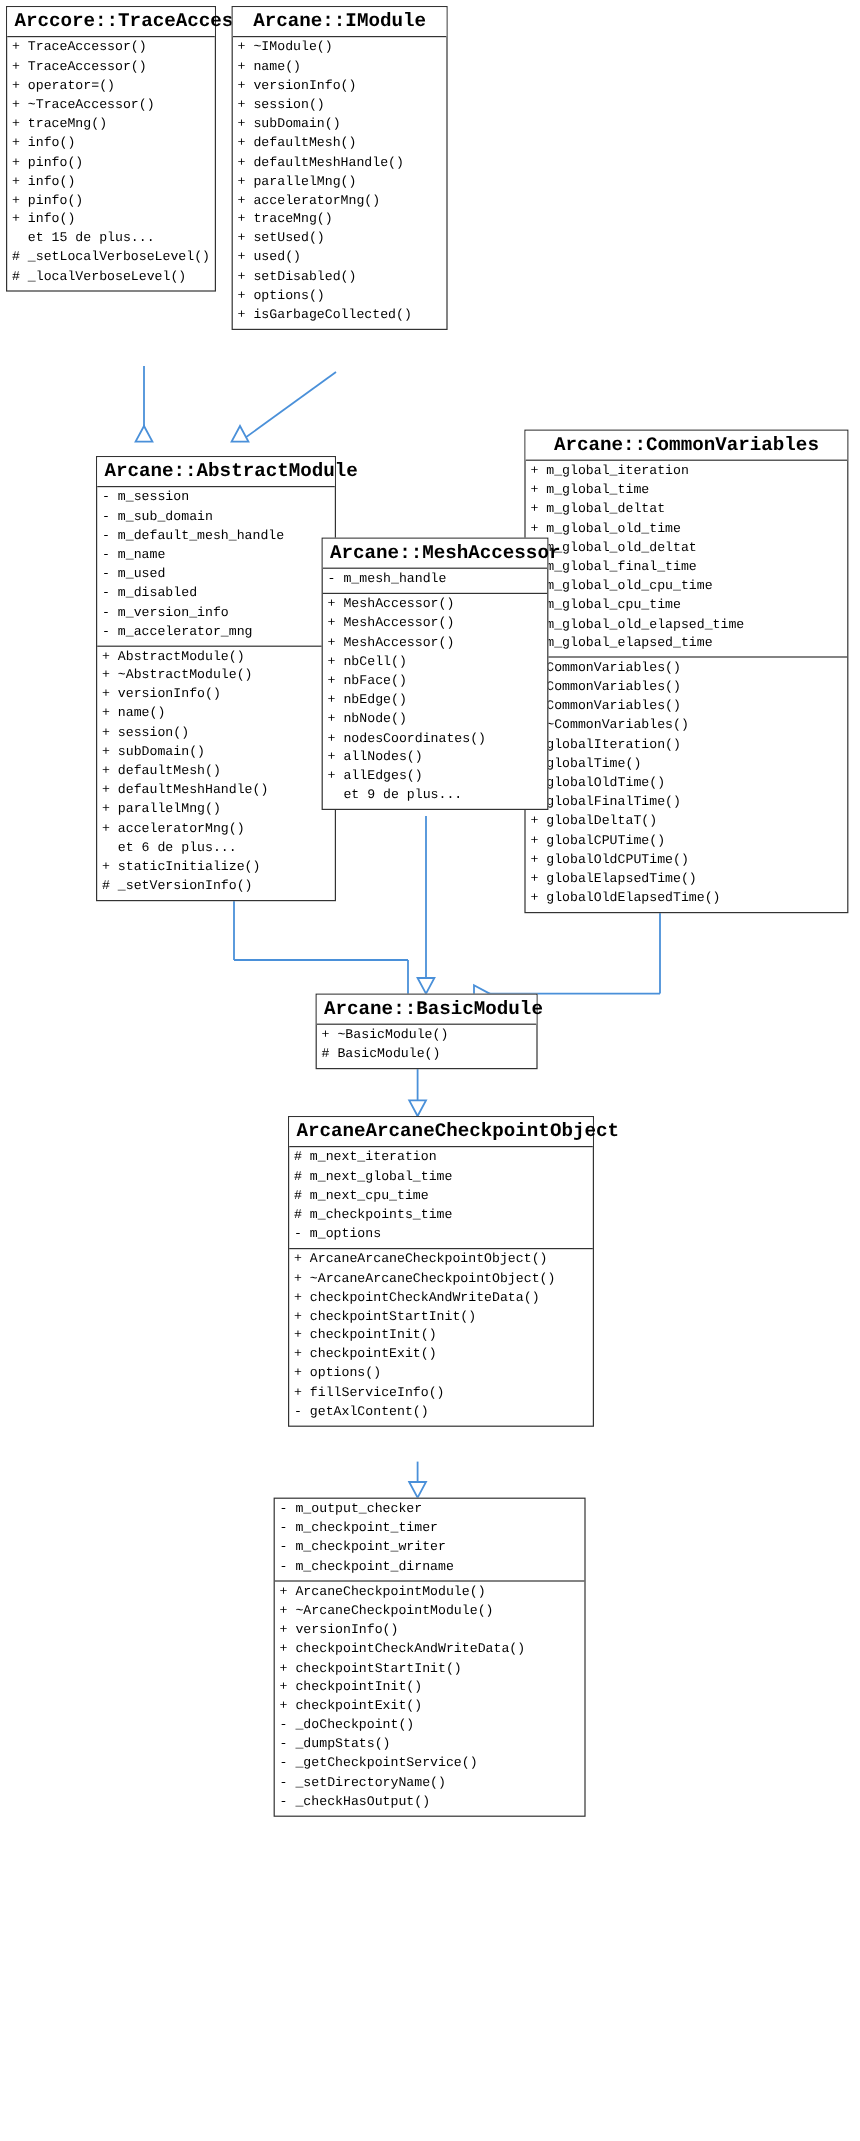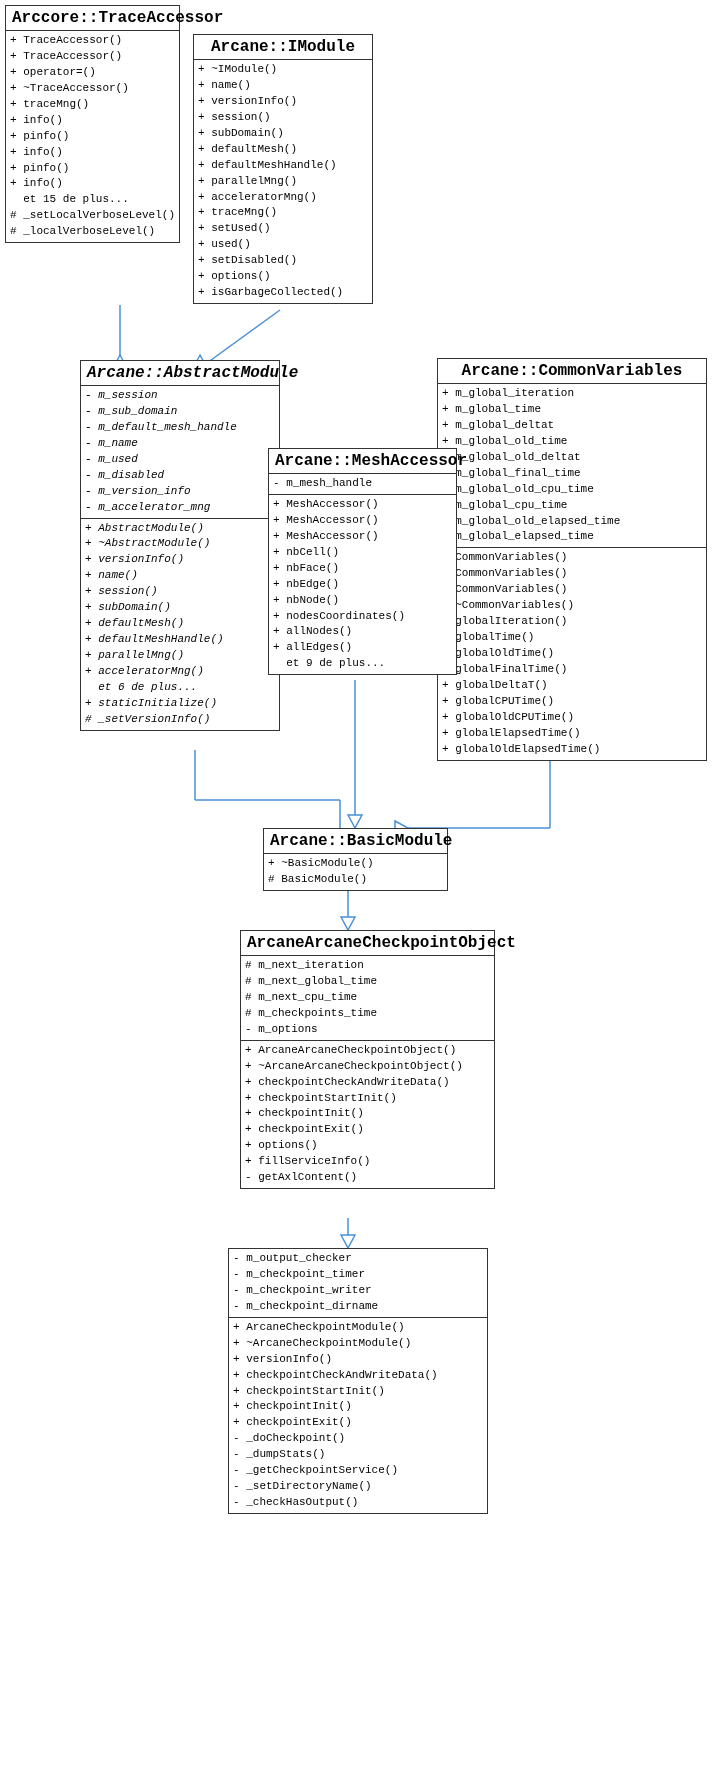--- a/index.html
+++ b/index.html
@@ -89,21 +89,21 @@
     <div class="uml-item">+ pinfo()</div>
     <div class="uml-item">+ info()</div>
     <div class="uml-item">+ pinfo()</div>
     <div class="uml-item">+ info()</div>
     <div class="uml-item">&nbsp; et 15 de plus...</div>
     <div class="uml-item"># _setLocalVerboseLevel()</div>
     <div class="uml-item"># _localVerboseLevel()</div>
   </div>
 </div>
 
-<div class="uml-box" style="left:193px; top:5px; width:180px;margin-top:29px;">
+<div class="uml-box" style="left:193px; top:5px; width:180px;">
   <div class="uml-title">Arcane::IModule</div>
   <div class="uml-section">
     <div class="uml-item">+ ~IModule()</div>
     <div class="uml-item">+ name()</div>
     <div class="uml-item">+ versionInfo()</div>
     <div class="uml-item">+ session()</div>
     <div class="uml-item">+ subDomain()</div>
     <div class="uml-item">+ defaultMesh()</div>
     <div class="uml-item">+ defaultMeshHandle()</div>
     <div class="uml-item">+ parallelMng()</div>
@@ -141,21 +141,21 @@
     <div class="uml-item">+ globalOldTime()</div>
     <div class="uml-item">+ globalFinalTime()</div>
     <div class="uml-item">+ globalDeltaT()</div>
     <div class="uml-item">+ globalCPUTime()</div>
     <div class="uml-item">+ globalOldCPUTime()</div>
     <div class="uml-item">+ globalElapsedTime()</div>
     <div class="uml-item">+ globalOldElapsedTime()</div>
   </div>
 </div>
 
-<div class="uml-box" style="left:80px; top:360px; width:200px;font-style:italic;">
+<div class="uml-box" style="left:80px; top:380px; width:200px;">
   <div class="uml-title">Arcane::AbstractModule</div>
   <div class="uml-section">
     <div class="uml-item">- m_session</div>
     <div class="uml-item">- m_sub_domain</div>
     <div class="uml-item">- m_default_mesh_handle</div>
     <div class="uml-item">- m_name</div>
     <div class="uml-item">- m_used</div>
     <div class="uml-item">- m_disabled</div>
     <div class="uml-item">- m_version_info</div>
     <div class="uml-item">- m_accelerator_mng</div>

